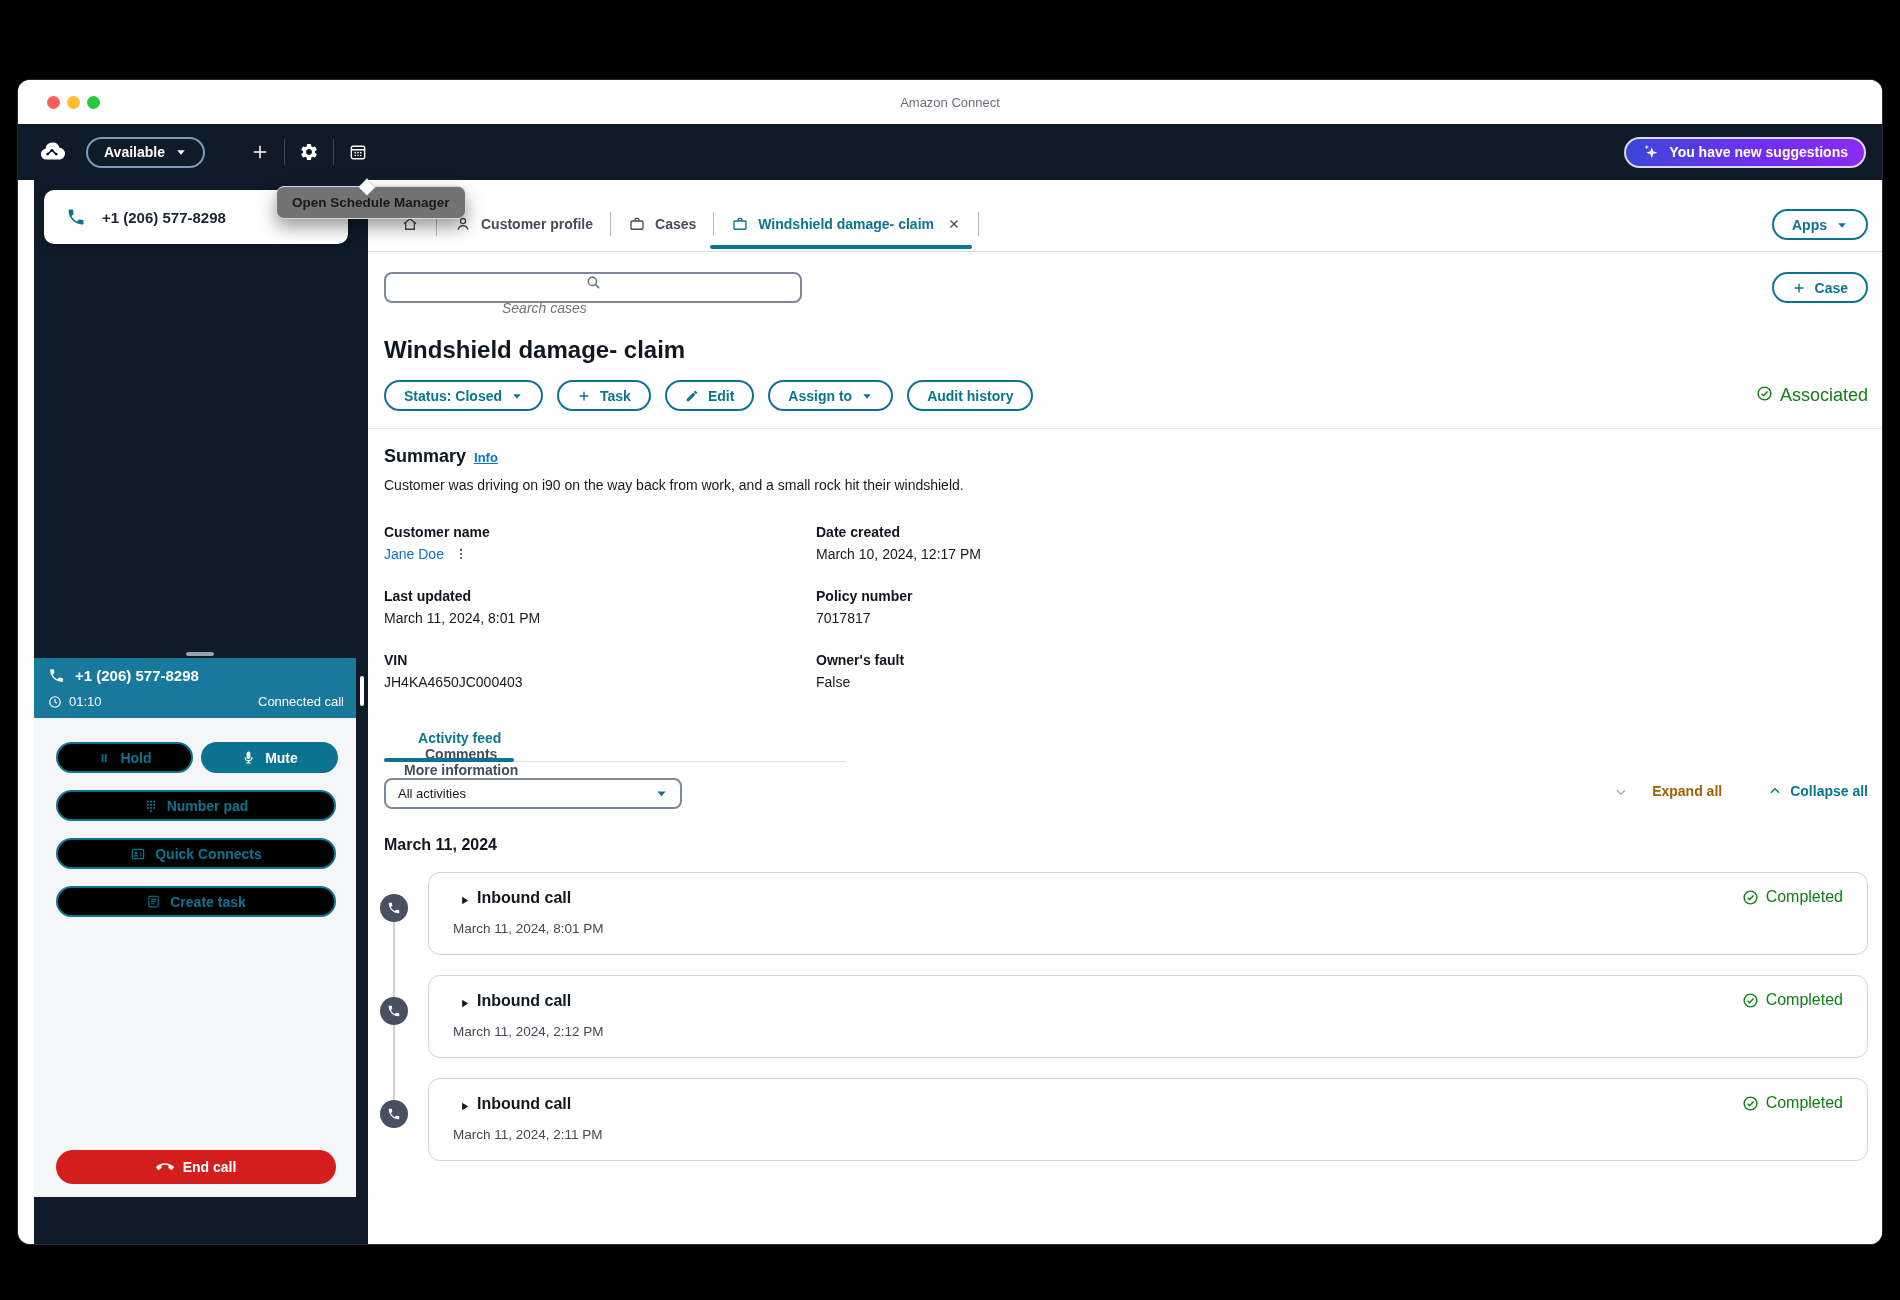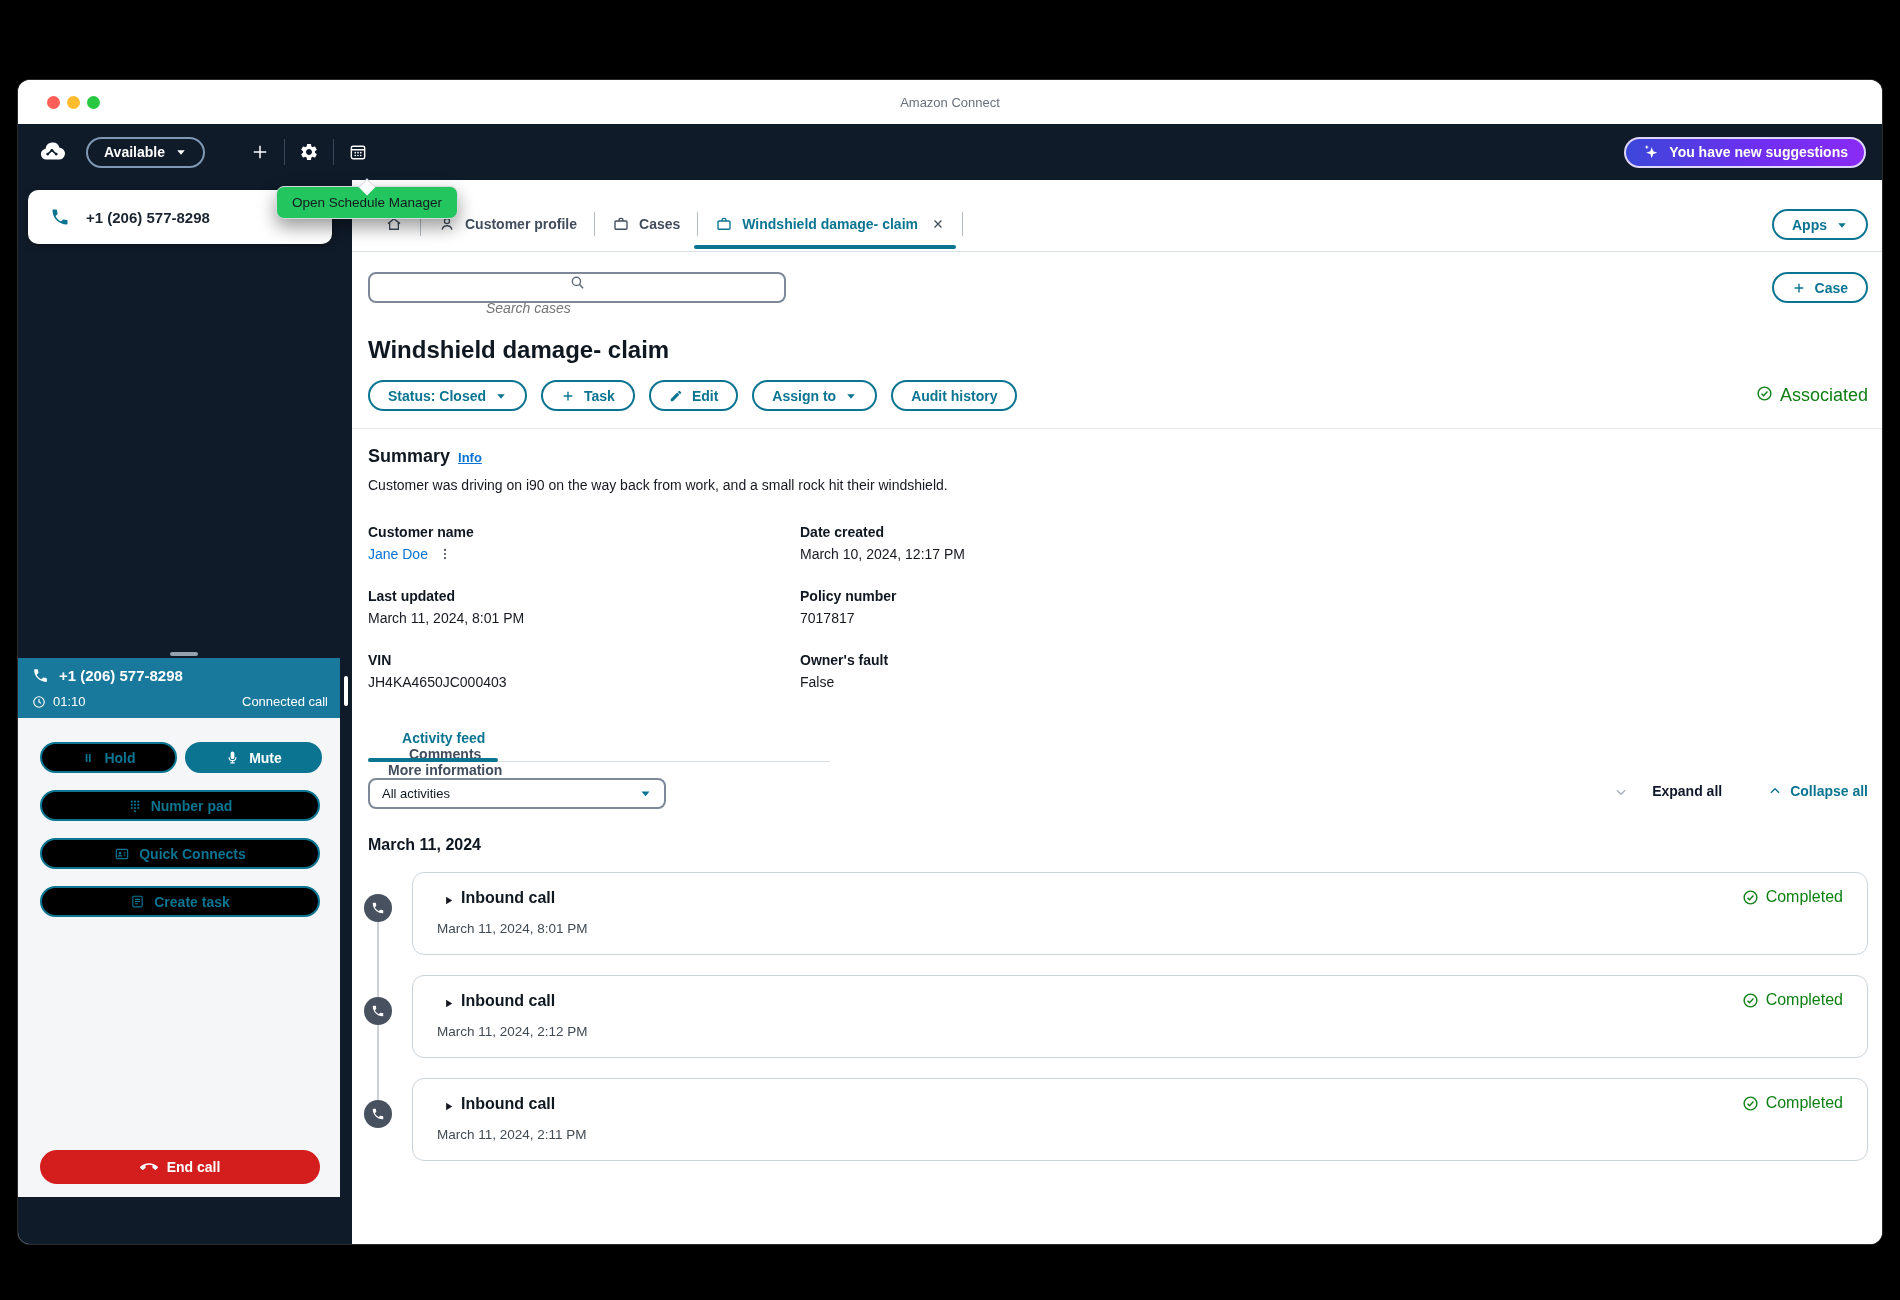--- a/index.html
+++ b/index.html
@@ -24,43 +24,43 @@
   .logo{margin-left:20px;width:28px;height:28px;display:flex;align-items:center;}
   .status-pill{margin-left:20px;height:31px;padding:0 16px;border:2px solid #7f99b4;border-radius:17px;
                display:flex;align-items:center;gap:10px;color:#fff;font-size:14px;font-weight:bold;background:transparent;}
   .navicon{width:38px;height:38px;display:flex;align-items:center;justify-content:center;color:#fff;}
   .navdiv{width:1px;height:26px;background:#38465a;margin:0 5px;}
   .suggest-btn{margin-left:auto;margin-right:16px;height:31px;padding:0 16px;border-radius:17px;
                display:flex;align-items:center;gap:9px;color:#fff;font-size:14px;font-weight:bold;
                background:linear-gradient(95deg,#3b47d9 0%,#6f2ff0 55%,#8a2bf5 100%);
                border:2px solid #ded6f8;}
   
-  .bodyrow{display:flex;height:1064px;}
+  .bodyrow{display:flex;height:1064px;margin-left:16px;}
   .sidebar{position:relative;width:334px;background:var(--navy);flex:none;}
   .main{position:relative;flex:1;background:#fff;}
   
   .phone-card{position:absolute;left:10px;top:10px;width:304px;height:54px;background:#fff;border-radius:10px;
               display:flex;align-items:center;padding-left:22px;gap:16px;box-shadow:0 2px 6px rgba(0,0,0,.35);}
   .phone-card .num{font-size:15px;font-weight:bold;color:#1b2531;}
   .drag-handle{position:absolute;left:152px;top:472px;width:28px;height:4px;border-radius:2px;background:#95a1ae;}
   .call-header{position:absolute;left:0;top:478px;width:322px;height:60px;background:var(--hdr-teal);color:#fff;}
   .call-header .r1{position:absolute;left:14px;top:9px;display:flex;align-items:center;gap:10px;
                    font-size:15px;font-weight:bold;}
   .call-header .r2{position:absolute;left:14px;right:12px;top:36px;display:flex;align-items:center;gap:7px;font-size:13px;}
   .call-header .cstat{margin-left:auto;font-size:13px;}
   .call-panel{position:absolute;left:0;top:538px;width:322px;height:479px;background:#f5f6f7;}
   .cbtn{position:absolute;height:31px;border:2px solid var(--accent);border-radius:16px;background:#000000;
         color:var(--accent);font-size:14px;font-weight:bold;display:flex;align-items:center;justify-content:center;gap:9px;}
   .cbtn.filled{background:var(--accent);color:#fff;}
   .endcall{position:absolute;left:22px;top:432px;width:280px;height:34px;background:var(--red);border-radius:17px;
            color:#fff;font-size:14px;font-weight:bold;display:flex;align-items:center;justify-content:center;gap:9px;}
   .scroll-thumb{position:absolute;left:326px;top:496px;width:4px;height:30px;background:#fff;border-radius:2px;}
   
-  .tooltip{position:absolute;left:276px;top:186px;height:33px;background:#22c55e;border:1px solid #d5d9dd;border-radius:8px;
-           display:flex;align-items:center;padding:0 15px;font-size:13.5px;font-weight:normal;color:#16191f;
+  .tooltip{position:absolute;left:276px;top:186px;height:33px;background:#737373;border:1px solid #d5d9dd;border-radius:8px;
+           display:flex;align-items:center;padding:0 15px;font-size:13.5px;font-weight:bold;color:#16191f;
            box-shadow:0 8px 18px rgba(0,0,0,.4);z-index:50;}
   .tooltip:before{content:"";position:absolute;left:84px;top:-6px;width:11px;height:11px;background:#fff;
                   border-left:1px solid #d5d9dd;border-top:1px solid #d5d9dd;transform:rotate(45deg);}
   
   .tabstrip{position:absolute;left:0;right:0;top:0;height:72px;border-bottom:1px solid #d9dee3;}
   .tabs{position:absolute;left:16px;top:28px;display:flex;align-items:center;height:32px;}
   .tab{display:flex;align-items:center;gap:9px;padding:0 17px;color:#414d5c;font-size:14px;font-weight:bold;position:relative;}
   .tab.active{color:var(--accent);}
   .tab.active:after{content:"";position:absolute;left:-4px;right:6px;bottom:-16px;height:4px;background:var(--accent);border-radius:2px;}
   .tabdiv{width:1px;height:24px;background:#b3bcc6;}
@@ -89,21 +89,21 @@
   .subtab{padding:0 20px;font-size:14px;font-weight:bold;color:#414d5c;}
   .subtab:first-child{padding-left:17px;}
   .subtab.active{color:var(--accent);}
   .subtabline{position:absolute;left:16px;top:581px;width:462px;height:1px;background:#d9dee3;}
   .subtabbar{position:absolute;left:16px;top:578px;width:130px;height:4px;background:var(--accent);border-radius:2px;}
   .filterrow{position:absolute;left:16px;right:14px;top:598px;height:31px;}
   .select{position:absolute;left:0;top:0;width:298px;height:31px;border:2px solid #7d8998;border-radius:8px;background:#fff;
           display:flex;align-items:center;padding:0 12px;font-size:13px;color:#0f1720;}
   .select .caret{margin-left:auto;color:var(--accent);}
   .expgrp{position:absolute;right:0;top:5px;display:flex;gap:46px;font-size:14px;font-weight:bold;}
-  .expand{color:#0f172a;display:flex;align-items:flex-end;gap:24px;}
+  .expand{color:#a16207;display:flex;align-items:flex-end;gap:24px;}
   .collapse{color:var(--accent);display:flex;align-items:center;gap:8px;}
   .dateheading{position:absolute;left:16px;top:656px;font-size:16px;font-weight:bold;color:#0f1720;}
   .tl-line{position:absolute;left:25px;top:728px;width:2px;height:206px;background:#cbd2d9;}
   .tl-dot{position:absolute;left:12px;width:28px;height:28px;border-radius:50%;background:#47515f;
           display:flex;align-items:center;justify-content:center;color:#fff;}
   .acard{position:absolute;left:60px;right:14px;height:83px;background:#fff;border:1.5px solid #ccd3da;border-radius:12px;}
   .acard .tri{position:absolute;left:30px;top:22px;color:#16191f;}
   .acard .atitle{position:absolute;left:48px;top:16px;font-size:16px;font-weight:bold;color:#0f1720;}
   .acard .atime{position:absolute;left:24px;top:48px;font-size:13.5px;color:#424a53;}
   .acard .abadge{position:absolute;right:24px;top:15px;display:flex;align-items:center;gap:7px;color:var(--green);font-size:16px;}

